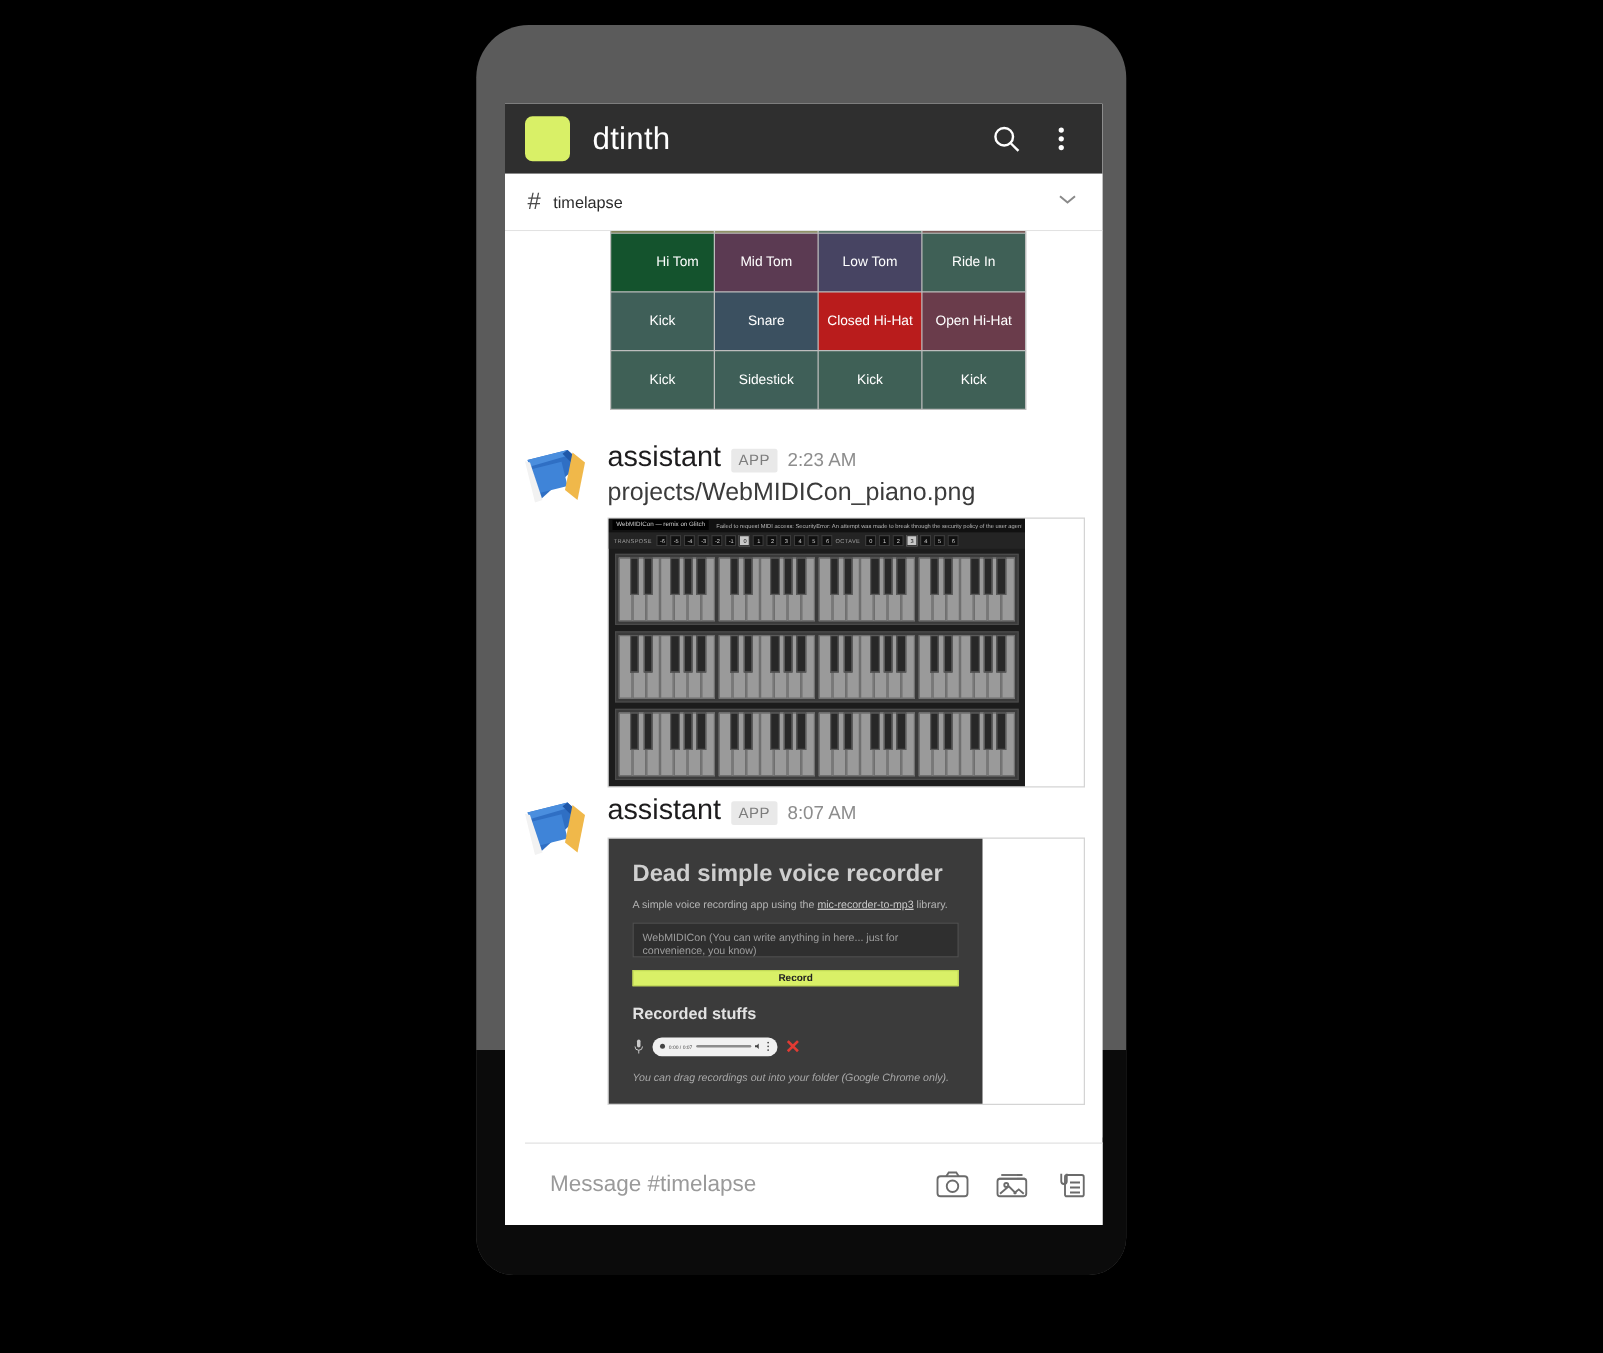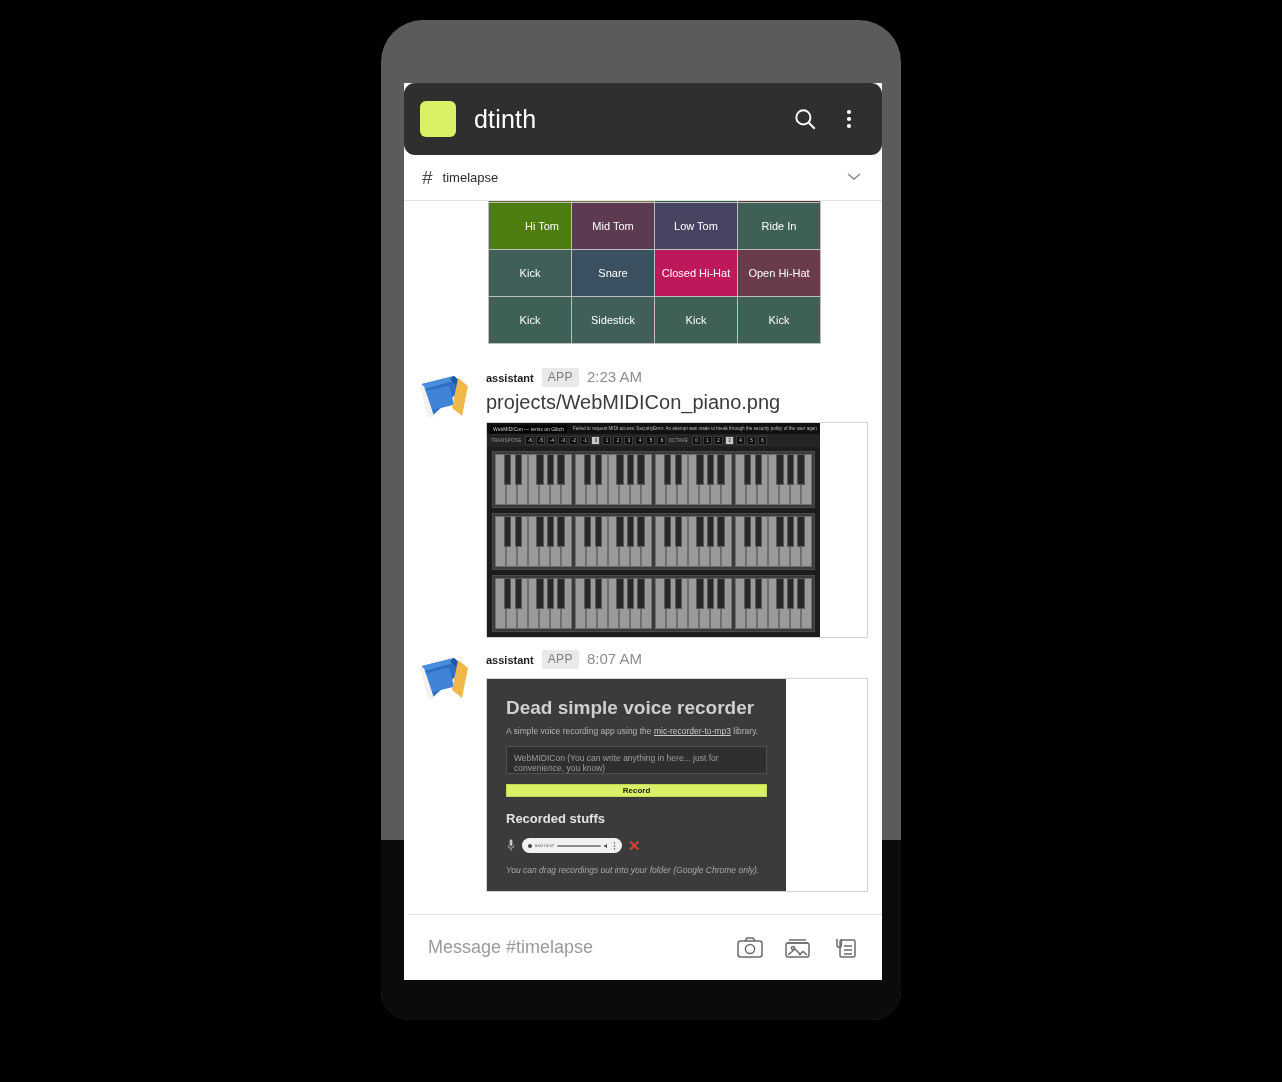--- a/index.html
+++ b/index.html
@@ -28,25 +28,24 @@
   #phone-screen {
     position: absolute;
     left: 404px; top: 83px;
     width: 478px; height: 897px;
     background: #ffffff;
     overflow: hidden;
   }
 
   
   #app-header {
-    height: 72px; width: 100%;
+    height: 56px; width: 100%;
     background: #2f2f2f;
     display: flex; align-items: center;
     padding: 0 16px;
-    border-radius: 11px;
   }
   #workspace-avatar {
     width: 36px; height: 36px;
     background: #d9f067;
     border-radius: 6px;
     flex: 0 0 auto;
   }
   #workspace-title {
     color: #ffffff;
     font-size: 25px;
@@ -108,21 +107,21 @@
   }
   .msg-icon {
     position: absolute; left: 0; top: 4px;
     width: 54px; height: 50px;
   }
   .msg-body { margin-left: 68px; }
   .msg-head {
     display: flex; align-items: baseline; gap: 8px;
     line-height: 1.2;
   }
-  .msg-author { font-size: 11px; font-weight: bold; color: #1d1c1d; }
+  .msg-author { font-size: 23px; font-weight: normal; color: #1d1c1d; }
   .msg-badge {
     font-size: 12px; color: #7d7d7d;
     background: #e9e9e9;
     padding: 2px 6px 3px;
     border-radius: 2px;
     letter-spacing: .4px;
     position: relative; top: -1px;
   }
   .msg-time { font-size: 15px; color: #8d8d8d; }
   .msg-filename { font-size: 20px; color: #3b3b3b; margin-top: 3px; }
@@ -200,21 +199,21 @@
     gap: 3px; padding: 0 6px;
   }
   #rec-play-dot { width: 4px; height: 4px; border-radius: 50%; background: #444; }
   #rec-time { font-size: 4px; color: #444; white-space: nowrap; }
   #rec-bar { flex: 1 1 auto; height: 1.5px; background: #8c8c8c; border-radius: 1px; }
   #rec-delete { color: #e03b33; font-size: 15px; font-weight: bold; line-height: 1; }
   #rec-note { margin-top: 12px; font-size: 8.5px; color: #a8a8a8; font-style: italic; }
 
   
   #composer {
-    position: absolute; bottom: 0; left: 4px;
+    position: absolute; bottom: 0; left: 16px;
     width: 100%; height: 66px;
     background: #ffffff;
     border-top: 1px solid #e2e2e2;
     display: flex; align-items: center;
     padding: 0 20px;
   }
   #composer-placeholder { flex: 1 1 auto; font-size: 18px; color: #9a9a9a; }
   .comp-icon { width: 40px; height: 34px; display:flex; align-items:center; justify-content:center; margin-left: 8px; cursor: pointer; }
 </style>
 </head>
@@ -254,27 +253,27 @@
   </div>
 
   <div id="message-list">
 
     <div id="drum-grid-wrap">
       <div id="drum-grid">
           <div class="drum-pad" style="background: rgb(106, 107, 51); height: 12px;"></div>
           <div class="drum-pad" style="background: rgb(122, 124, 68); height: 12px;"></div>
           <div class="drum-pad" style="background: rgb(47, 91, 73); height: 12px;"></div>
           <div class="drum-pad" style="background: rgb(94, 51, 47); height: 12px;"></div>
-          <div class="drum-pad" style="background: #4d7c0f; padding-left: 24px;">Hi Tom</div>
+          <div class="drum-pad" style="background: #14532d; padding-left: 24px;">Hi Tom</div>
           <div class="drum-pad" style="background: rgb(91, 58, 82);">Mid Tom</div>
           <div class="drum-pad" style="background: rgb(71, 68, 98);">Low Tom</div>
           <div class="drum-pad" style="background: rgb(63, 96, 86);">Ride In</div>
           <div class="drum-pad" style="background: rgb(63, 95, 88);">Kick</div>
           <div class="drum-pad" style="background: rgb(59, 80, 96);">Snare</div>
-          <div class="drum-pad" style="background: #be185d;">Closed Hi-Hat</div>
+          <div class="drum-pad" style="background: #b91c1c;">Closed Hi-Hat</div>
           <div class="drum-pad" style="background: rgb(106, 60, 75);">Open Hi-Hat</div>
           <div class="drum-pad" style="background: rgb(63, 96, 86);">Kick</div>
           <div class="drum-pad" style="background: rgb(63, 95, 88);">Sidestick</div>
           <div class="drum-pad" style="background: rgb(63, 96, 86);">Kick</div>
           <div class="drum-pad" style="background: rgb(63, 96, 86);">Kick</div>
         </div>
     </div>
 
     <div class="msg" style="top:167px;">
       <div class="msg-icon">

